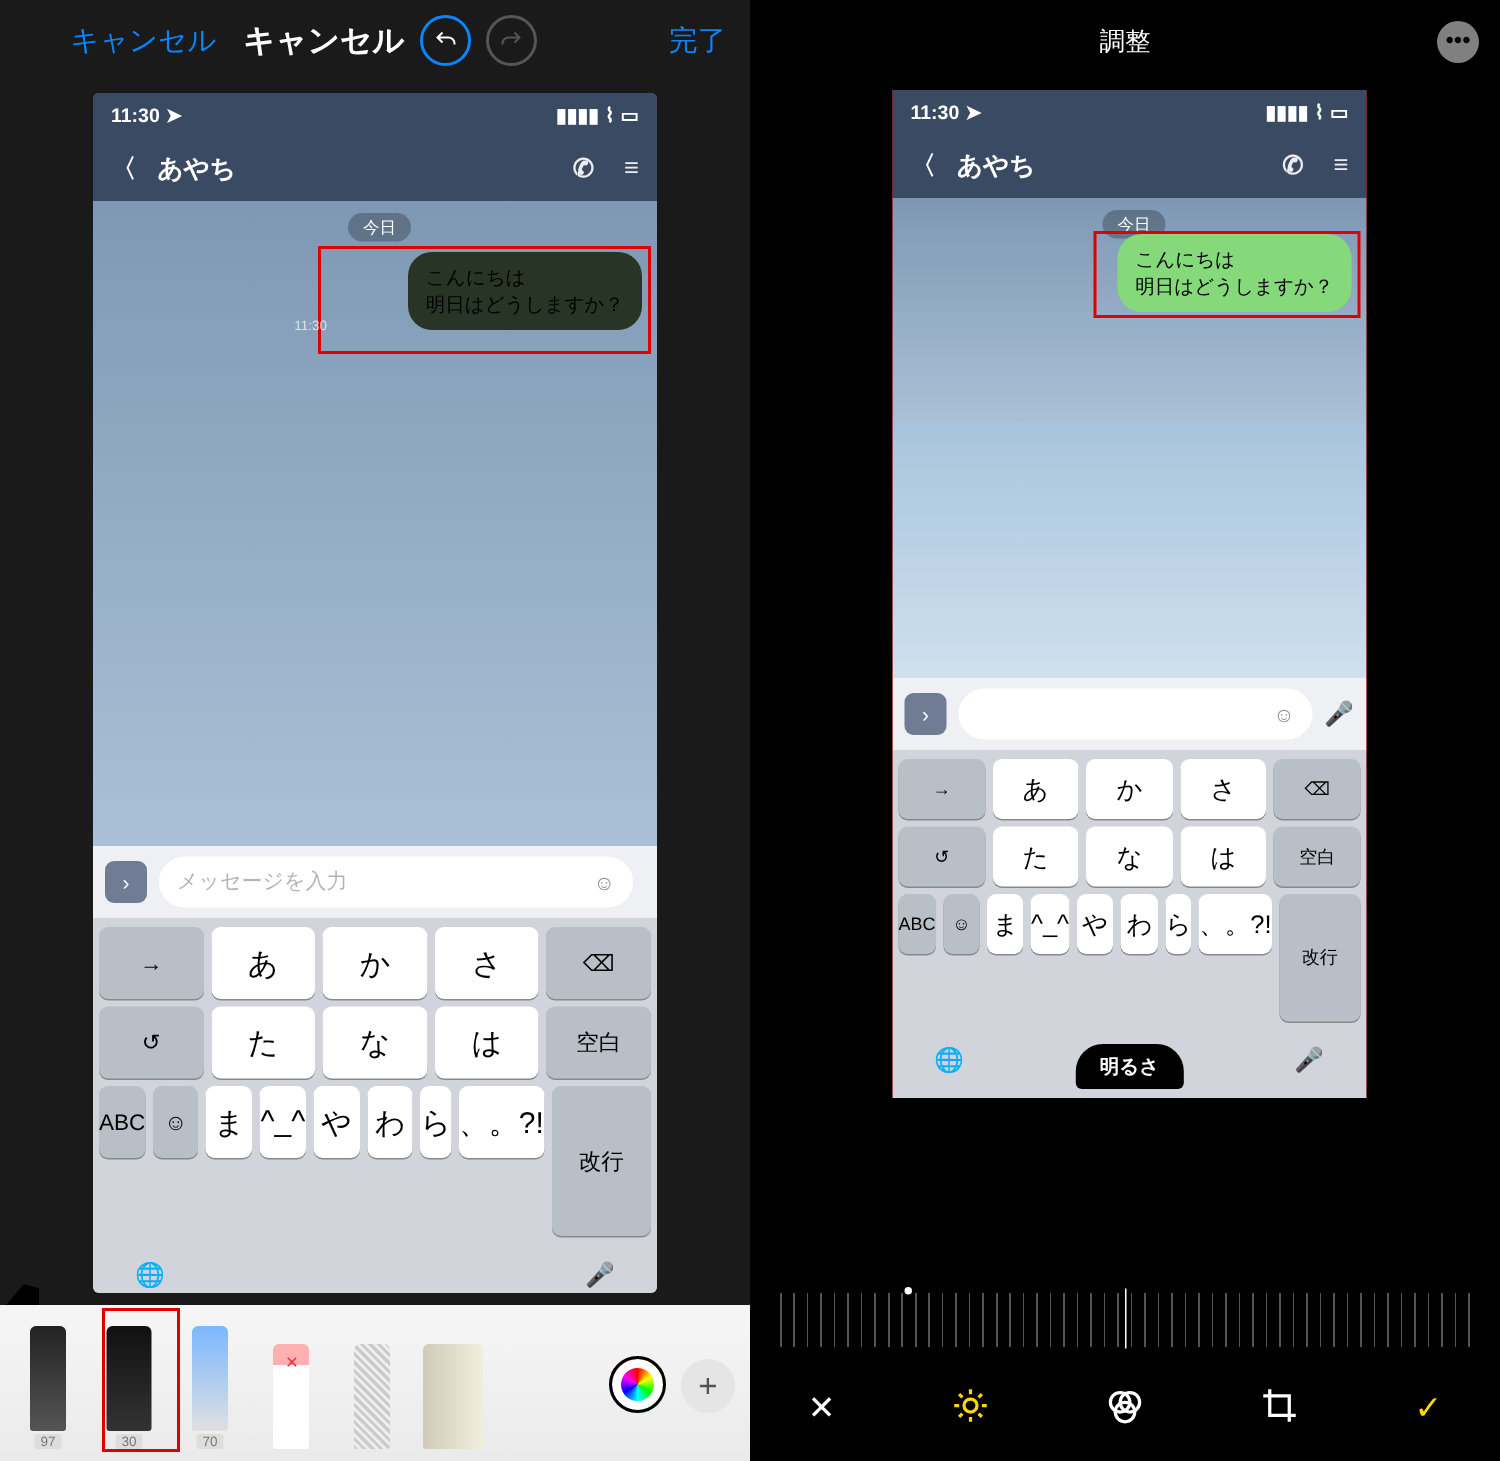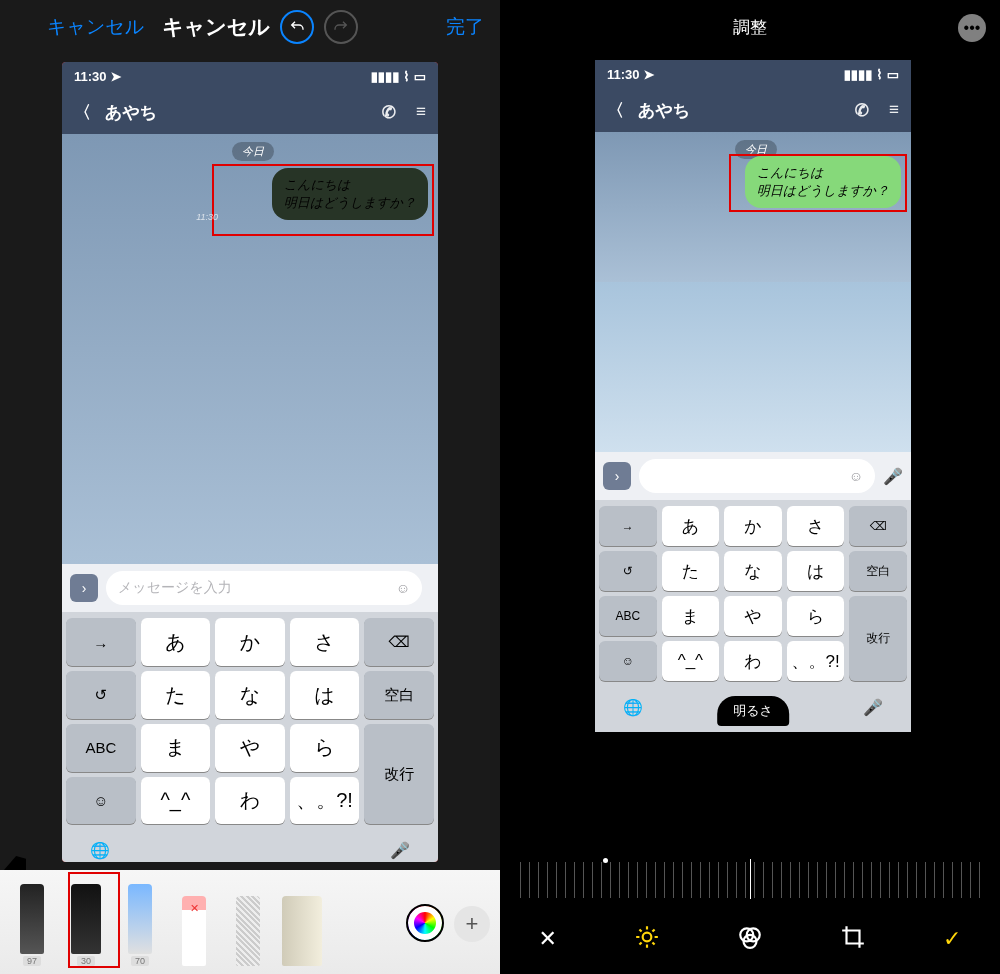--- a/index.html
+++ b/index.html
@@ -24,42 +24,42 @@
   
   .right .shot { left:95px; }
 
   .status { height:28px; background:#3b4a63; color:#fff; display:flex; align-items:center; padding:0 12px; font-size:13px; font-weight:600; }
   .status .sp { flex:1; }
   .navbar { height:44px; background:#3b4a63; color:#fff; display:flex; align-items:center; padding:0 12px; font-size:17px; font-weight:600; }
   .navbar .back { margin-right:14px; }
   .navbar .name { flex:1; }
   .navbar .ico { margin-left:20px; opacity:.9; }
 
-  .chat { position:relative; height:340px; background:linear-gradient(#7e98b4,#aac0d6);font-style:italic; }
+  .chat { position:relative; height:340px; background:linear-gradient(#7e98b4,#aac0d6); }
   .left .chat { height:430px; }
   .daytag { position:absolute; left:50%; transform:translateX(-18px); top:8px; background:rgba(0,0,0,.25); color:#fff; padding:2px 10px; border-radius:10px; font-size:11px; }
   .bubble { position:absolute; right:10px; top:34px; background:#86d97a; padding:8px 12px; border-radius:16px; font-size:13px; max-width:210px; }
   .left .bubble { filter:brightness(.25) saturate(.6); }
   .redbox { position:absolute; border:2px solid #e00000; }
   .left .redbox { right:4px; top:30px; width:222px; height:72px; }
   .right .redbox { right:4px; top:22px; width:178px; height:58px; }
   .ts { position:absolute; right:220px; top:78px; color:#fff; font-size:9px; opacity:.7; }
 
   .inbar { height:48px; background:#eef0f4; display:flex; align-items:center; padding:0 8px; gap:8px; }
   .inbar .chev { width:28px; height:28px; background:#6f7c94; border-radius:6px; display:flex; align-items:center; justify-content:center; color:#fff; font-size:14px; }
   .inbar .field { flex:1; height:34px; background:#fff; border-radius:17px; display:flex; align-items:center; padding:0 12px; color:#b4b4b8; font-size:14px; }
   .inbar .field .smile{margin-left:auto;color:#8e8e93;}
   .inbar .mic { color:#555; }
 
   .kbd { background:#d1d5db; padding:6px 4px 8px; }
   .krow { display:flex; gap:5px; margin-bottom:5px; }
   .key { flex:1; height:48px; background:#fff; border-radius:6px; box-shadow:0 1px 0 #888; display:flex; align-items:center; justify-content:center; font-size:20px; color:#000; }
   .key.fn { background:#b9bfc7; font-size:15px; }
   .key.tall { height:100px; }
-  .kcol { display:flex; flex-direction:column; gap:5px; flex:1; }
+  .kcol { display:flex; flex-direction:row; gap:5px; flex:1; }
   .btm { display:flex; align-items:center; height:42px; padding:0 24px; color:#4b4b4b; }
   .btm .sp {flex:1;}
   .right .kbd .key{height:40px;font-size:17px;}
   .right .kbd .key.fn{font-size:12px;}
 
   
   .tooltray { position:absolute; bottom:0; left:0; right:0; height:104px; background:linear-gradient(#f6f6f6,#eaeaea); display:flex; align-items:flex-end; padding:0 10px 8px; gap:10px; }
   .tool { width:44px; height:88px; display:flex; flex-direction:column; align-items:center; justify-content:flex-end; }
   .tool .body { width:24px; height:70px; border-radius:4px 4px 2px 2px; position:relative;}
   .pen .body{background:linear-gradient(#222,#555);}
@@ -74,21 +74,21 @@
   .colorwheel{width:38px;height:38px;border-radius:50%;background:conic-gradient(red,yellow,lime,cyan,blue,magenta,red);border:2px solid #000;box-shadow:inset 0 0 0 6px #fff;margin-left:auto;margin-bottom:24px;}
   .plusbtn{width:36px;height:36px;border-radius:50%;background:#e5e5e5;display:flex;align-items:center;justify-content:center;color:#555;font-size:22px;margin-bottom:24px;}
 
   
   .hdr-r { height:54px; display:flex; align-items:center; color:#fff; }
   .hdr-r .title{margin:12px auto;font-size:17px;}
   .hdr-r .eye{position:absolute;right:56px;top:15px;color:#888;}
   .hdr-r .more{position:absolute;right:14px;top:14px;width:28px;height:28px;border-radius:50%;background:#808080;display:flex;align-items:center;justify-content:center;color:#000;}
 
   
-  .brtag { position:absolute; left:50%; transform:translateX(-50%); bottom:6px; background:#000; color:#fff; font-size:13px; padding:6px 16px; border-radius:18px 18px 4px 4px; }
+  .brtag { position:absolute; left:50%; transform:translateX(-50%); bottom:6px; background:#000; color:#fff; font-size:13px; padding:6px 16px; border-radius:18px 18px 4px 4px;font-weight:bold; }
 
   
   .dials { position:absolute; left:0; right:0; top:760px; height:90px; display:flex; align-items:center; justify-content:space-around; padding:0 10px; }
   .dial { width:62px; height:62px; border-radius:50%; border:3px solid #333; display:flex; align-items:center; justify-content:center; color:#fff; font-size:15px; position:relative;}
   .dial.ring-y{border-color:#333;}
   .dial.ring-y::before{content:'';position:absolute;inset:-3px;border:3px solid transparent;border-top-color:#ffd60a;border-right-color:#ffd60a;border-radius:50%;transform:rotate(40deg);}
   .dial.big{width:74px;height:74px;border-color:#fff;}
   .dial.sel{border-color:#ffd60a;}
   .dial.sel .val{color:#ffd60a;font-size:16px;}
   .dial .innerdot{width:12px;height:12px;border-radius:50%;background:#fff;}

